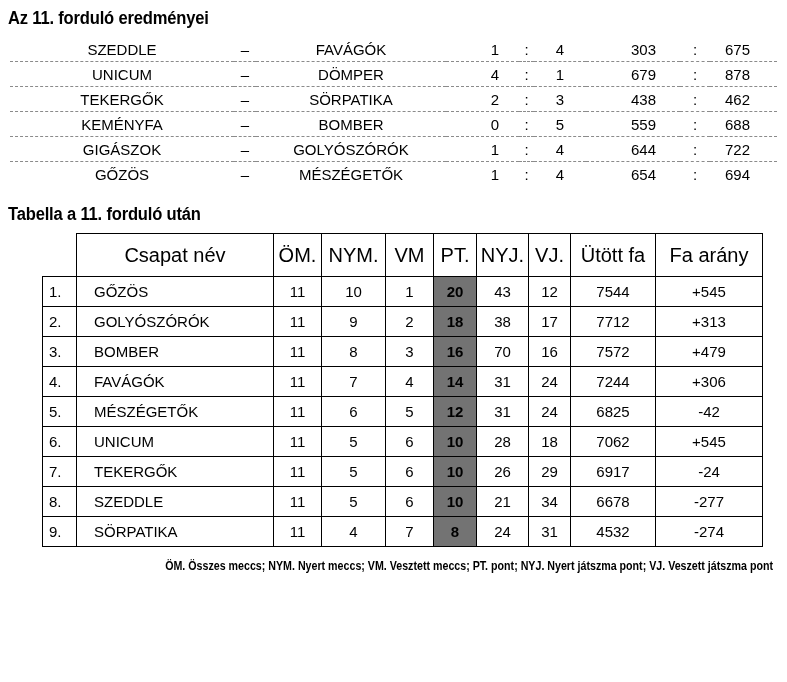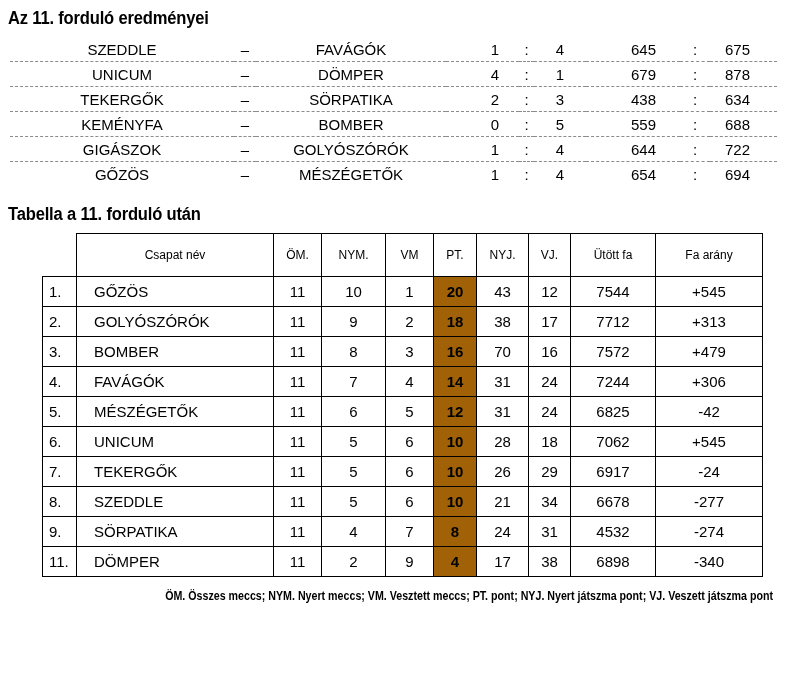--- a/index.html
+++ b/index.html
@@ -32,26 +32,26 @@
   table.results td.c-s1 { text-align: right; padding-right: 20px; }
   table.results td.c-p1 { text-align: right; padding-right: 24px; }
   table.results td.c-p2 { padding-right: 12px; }
 
   
   table.standings { border-collapse: collapse; table-layout: fixed; margin: 9px 0 0 42px; }
   table.standings th, table.standings td {
     border: 1px solid #000; font-weight: normal; font-size: 15px;
     text-align: center; padding: 0; white-space: nowrap; overflow: hidden;
   }
-  table.standings thead th { height: 42px; font-size: 12px; text-align: center; }
+  table.standings thead th { height: 42px; font-size: 20px; text-align: center; }
   table.standings tbody td { height: 29px; }
   table.standings th.rank-header { border: none; }
   table.standings td.rank { text-align: left; padding-left: 6px; }
   table.standings td.team { text-align: left; padding-left: 17px; }
-  table.standings td.pt { background: #a16207; font-weight: bold; }
+  table.standings td.pt { background: #737373; font-weight: bold; }
 
   .legend {
     width: 773px; margin-top: 11px;
     font-weight: bold; font-size: 13px; line-height: 16px;
     text-align: right; white-space: nowrap;
     transform: scaleX(0.82); transform-origin: 100% 50%;
   }
 </style>
 </head>
 <body>
@@ -73,21 +73,21 @@
         <col style="width:67px">
     </colgroup>
     <tbody id="results-body">
   <tr>
     <td class="c-home">SZEDDLE</td>
     <td class="c-dash">–</td>
     <td class="c-away">FAVÁGÓK</td>
     <td class="c-s1">1</td>
     <td class="c-colon">:</td>
     <td class="c-s2">4</td>
-    <td class="c-p1">645</td>
+    <td class="c-p1">303</td>
     <td class="c-colon">:</td>
     <td class="c-p2">675</td>
   </tr>
 
   <tr>
     <td class="c-home">UNICUM</td>
     <td class="c-dash">–</td>
     <td class="c-away">DÖMPER</td>
     <td class="c-s1">4</td>
     <td class="c-colon">:</td>
@@ -99,21 +99,21 @@
 
   <tr>
     <td class="c-home">TEKERGŐK</td>
     <td class="c-dash">–</td>
     <td class="c-away">SÖRPATIKA</td>
     <td class="c-s1">2</td>
     <td class="c-colon">:</td>
     <td class="c-s2">3</td>
     <td class="c-p1">438</td>
     <td class="c-colon">:</td>
-    <td class="c-p2">634</td>
+    <td class="c-p2">462</td>
   </tr>
 
   <tr>
     <td class="c-home">KEMÉNYFA</td>
     <td class="c-dash">–</td>
     <td class="c-away">BOMBER</td>
     <td class="c-s1">0</td>
     <td class="c-colon">:</td>
     <td class="c-s2">5</td>
     <td class="c-p1">559</td>
@@ -288,31 +288,19 @@
     <td>4</td>
     <td>7</td>
     <td class="pt">8</td>
     <td>24</td>
     <td>31</td>
     <td>4532</td>
     <td>-274</td>
   </tr>
 
 
-  <tr>
-    <td class="rank">11.</td>
-    <td class="team">DÖMPER</td>
-    <td>11</td>
-    <td>2</td>
-    <td>9</td>
-    <td class="pt">4</td>
-    <td>17</td>
-    <td>38</td>
-    <td>6898</td>
-    <td>-340</td>
-  </tr>
 
 </tbody>
   </table>
 
   <div class="legend">ÖM. Összes meccs; NYM. Nyert meccs; VM. Vesztett meccs; PT. pont; NYJ. Nyert játszma pont; VJ. Veszett játszma pont</div>
 
 </div>
 
 </body></html>

